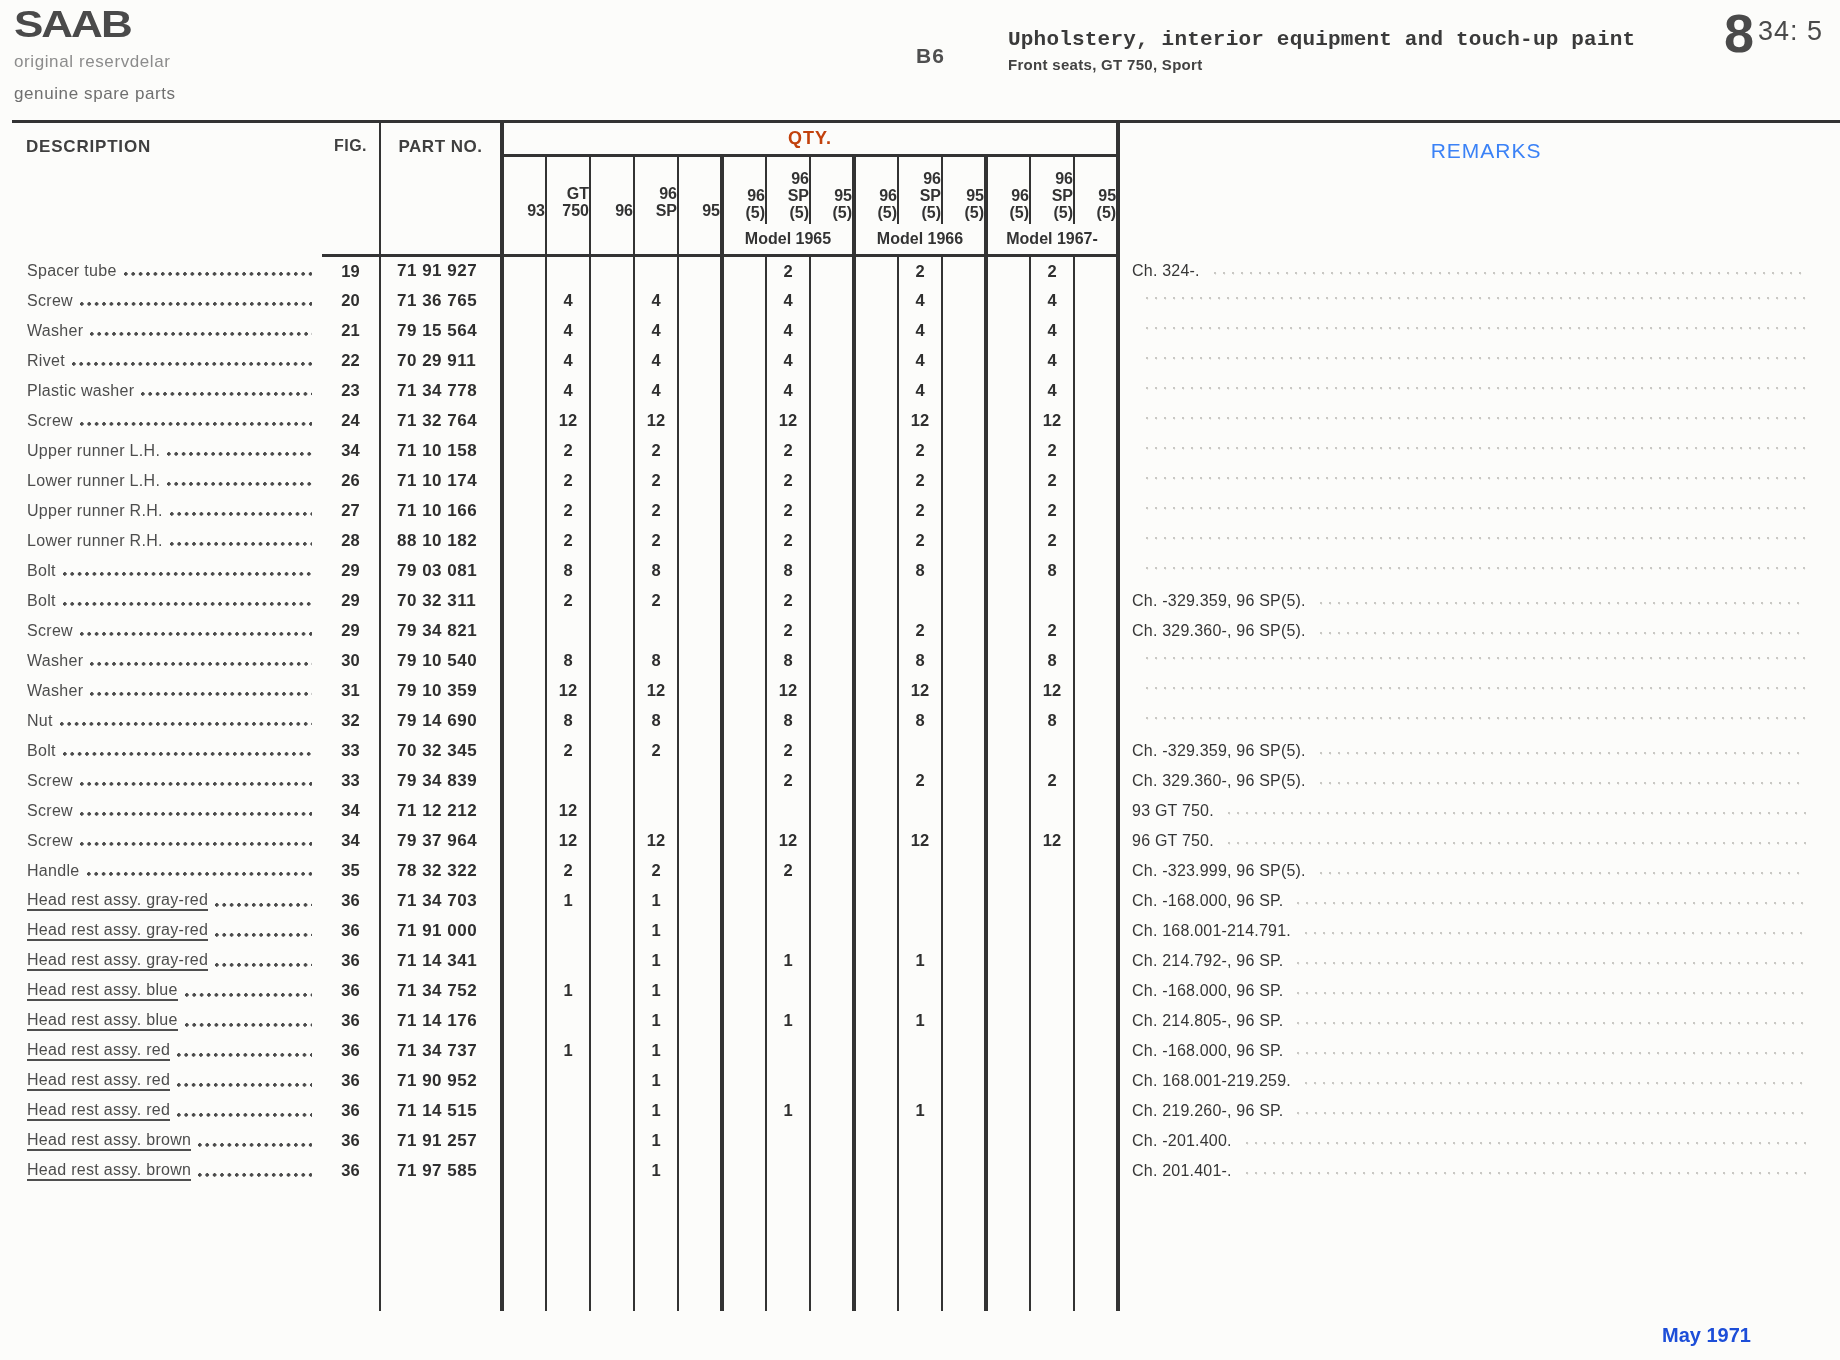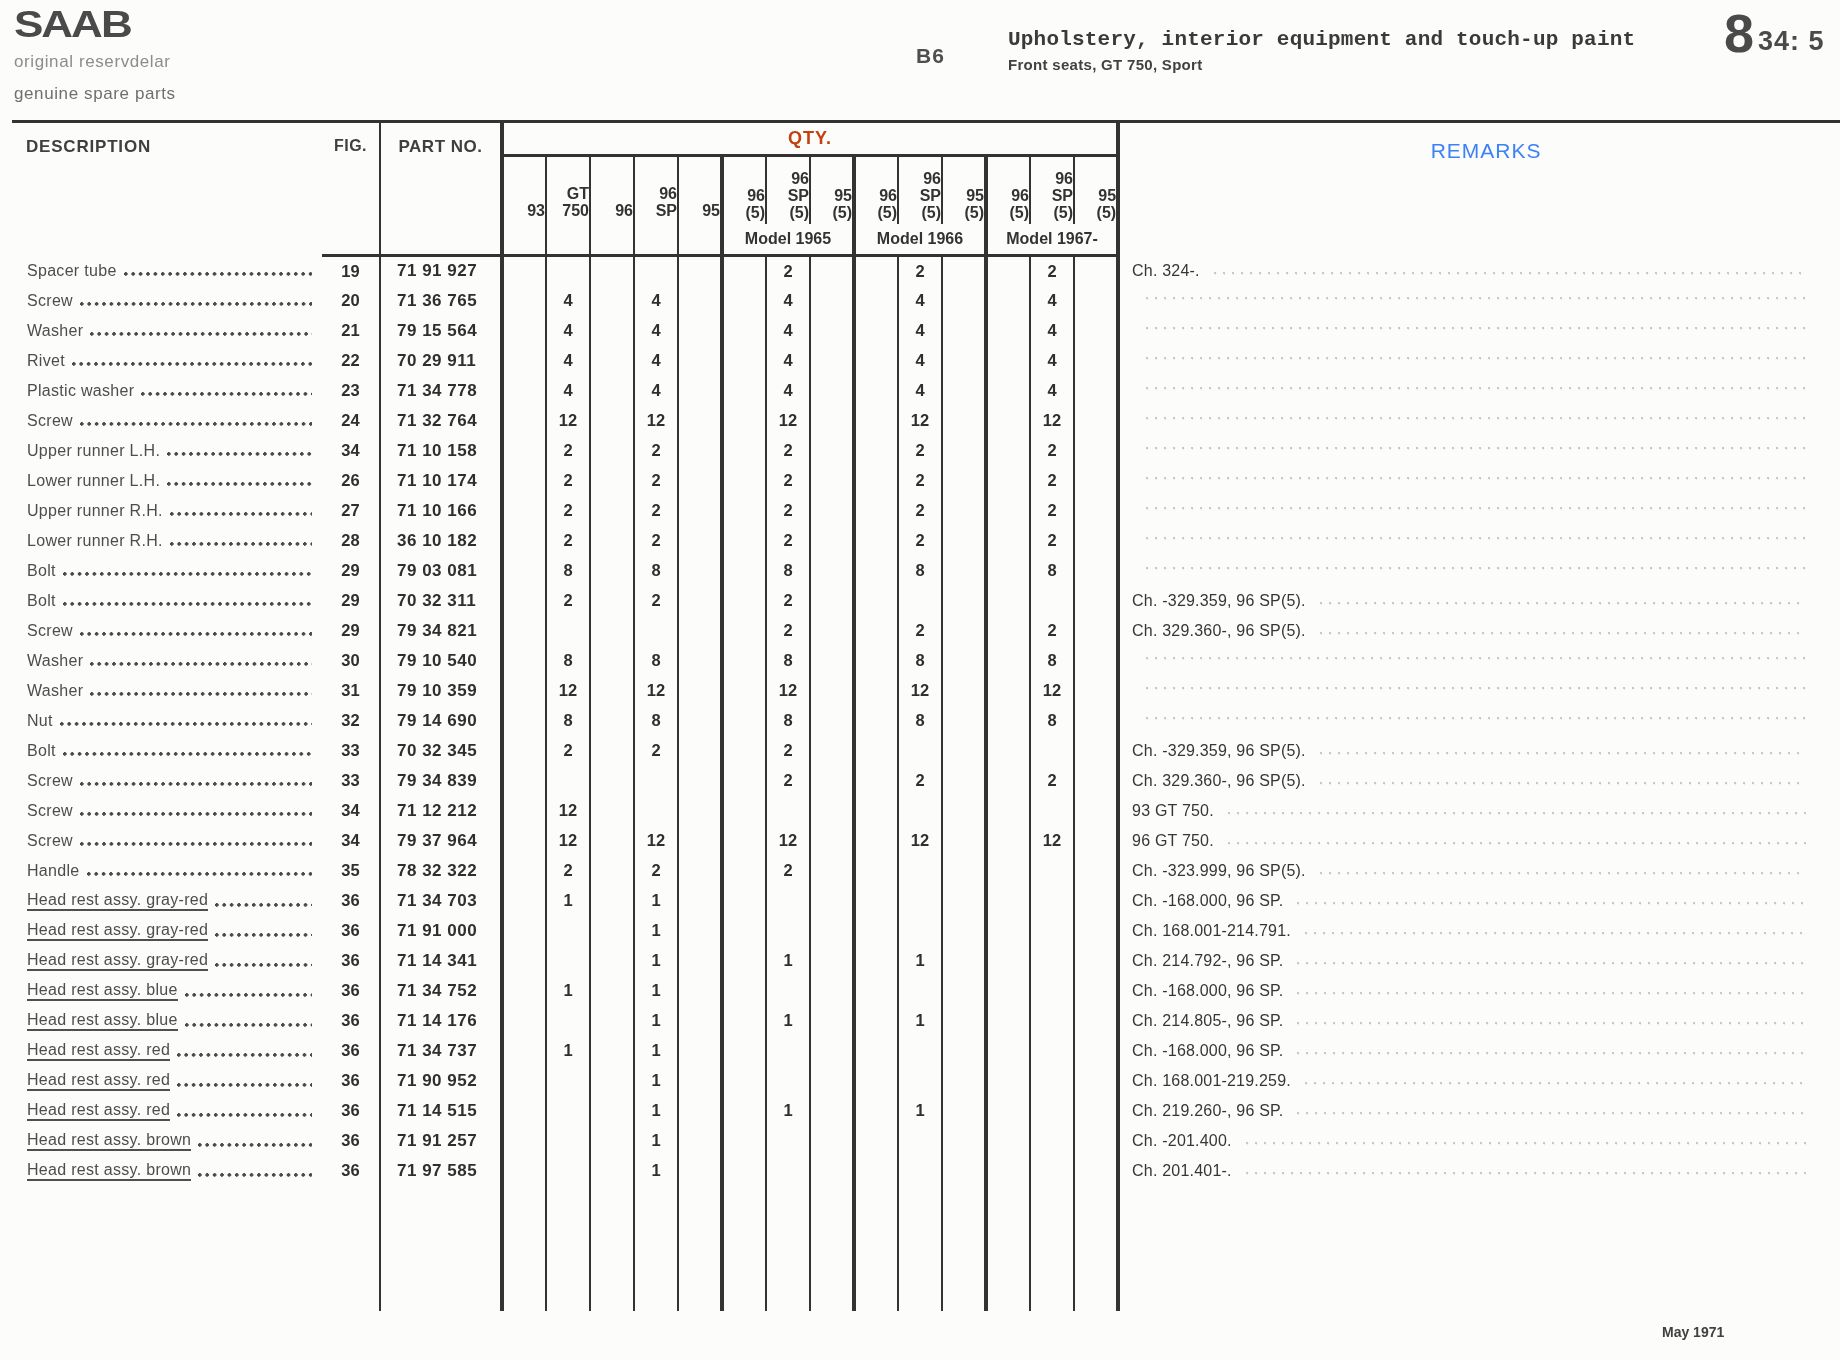--- a/index.html
+++ b/index.html
@@ -25,23 +25,23 @@
     font-size:44px;font-weight:bold;letter-spacing:-2px;
     color:#4a4a4a;transform:scaleY(.82);transform-origin:top left;
   }
   .tagline1{position:absolute;left:14px;top:52px;font-size:17px;color:#8c8c8c;letter-spacing:.6px;}
   .tagline2{position:absolute;left:14px;top:84px;font-size:17px;color:#6f6f6f;letter-spacing:.6px;}
   .section-code{position:absolute;left:916px;top:44px;font-size:21px;font-weight:bold;color:#4f4f4f;letter-spacing:1px;}
   .doc-title{position:absolute;left:1008px;top:28px;font-size:21px;font-weight:bold;color:#3a3a3a;letter-spacing:.2px;font-family:Liberation Mono, monospace;}
   .doc-subtitle{position:absolute;left:1008px;top:56px;font-size:15px;font-weight:bold;color:#424242;letter-spacing:.3px;}
   .page-num{position:absolute;left:1724px;top:6px;display:flex;align-items:flex-start;color:#4a4a4a;}
   .page-num .major{font-size:54px;font-weight:bold;line-height:1;}
-  .page-num .minor{font-size:27px;font-weight:bold;margin-top:20px;margin-left:4px;letter-spacing:1px;}
+  .page-num .minor{font-size:27px;font-weight:normal;margin-top:10px;margin-left:4px;letter-spacing:1px;}
   
-  .footer-date{position:absolute;left:1662px;top:1324px;font-size:14px;font-weight:bold;color:#404040;}
+  .footer-date{position:absolute;left:1662px;top:1324px;font-size:20px;font-weight:bold;color:#1d4ed8;}
   
   table.parts{
     position:absolute;left:12px;top:120px;
     width:1840px;border-collapse:collapse;table-layout:fixed;
   }
   th,td{padding:0;vertical-align:middle;font-weight:normal;}
   tr.h1 th{border-top:3px solid var(--line);}
   th.h-desc{ text-align:left;padding-left:14px;font-size:17px;font-weight:bold;color:#3f3f3f;letter-spacing:.8px;vertical-align:top;padding-top:14px;}
   th.h-fig{  font-size:16px;font-weight:bold;color:#3f3f3f;vertical-align:top;padding-top:14px;letter-spacing:.5px;}
   th.h-part{ font-size:17px;font-weight:bold;color:#3f3f3f;vertical-align:top;padding-top:14px;letter-spacing:.5px;}
@@ -441,21 +441,21 @@
     </td>
   </tr>
       <tr>
     <td class="c-desc">
       <div class="dwrap">
         <span class="d-text">Lower runner R.H.</span>
         <span class="leader"></span>
       </div>
     </td>
     <td class="c-fig">28</td>
-    <td class="c-part">36 10 182</td>
+    <td class="c-part">88 10 182</td>
     <td class="q"></td>
     <td class="q">2</td>
     <td class="q"></td>
     <td class="q">2</td>
     <td class="q gsep"></td>
     <td class="q"></td>
     <td class="q">2</td>
     <td class="q gsep"></td>
     <td class="q"></td>
     <td class="q">2</td>

